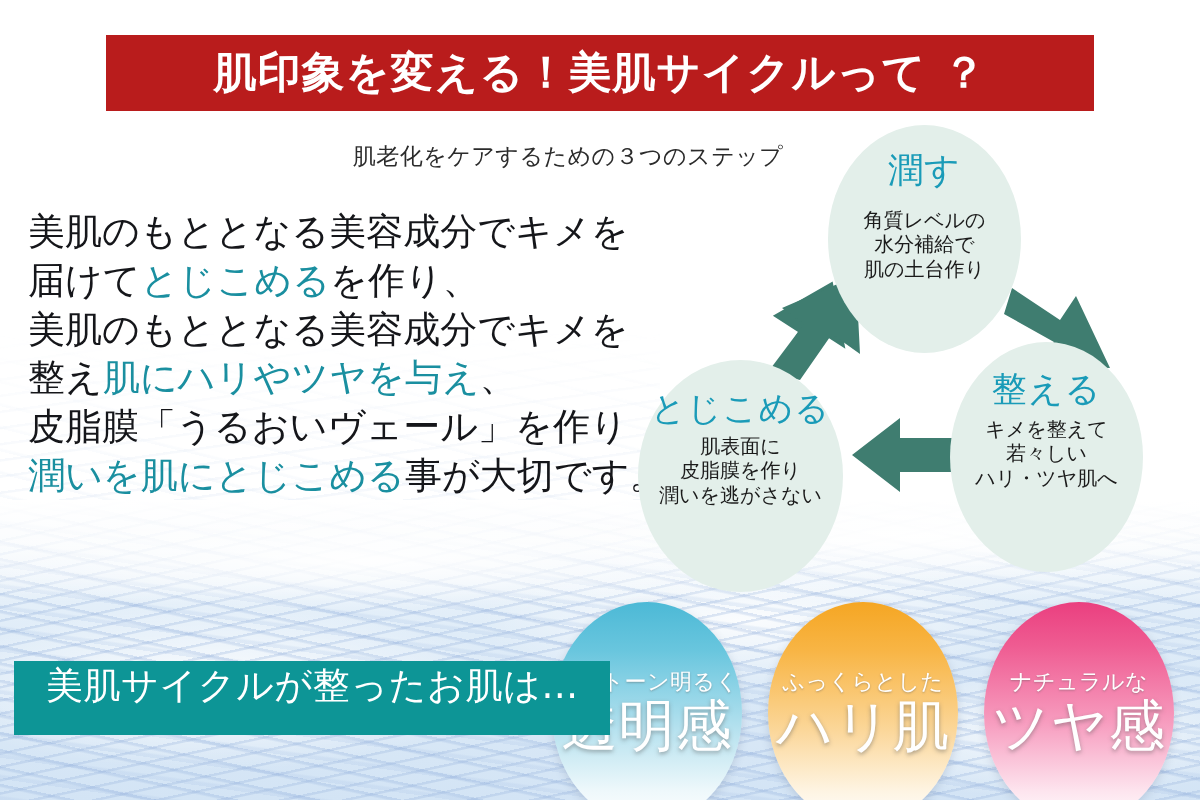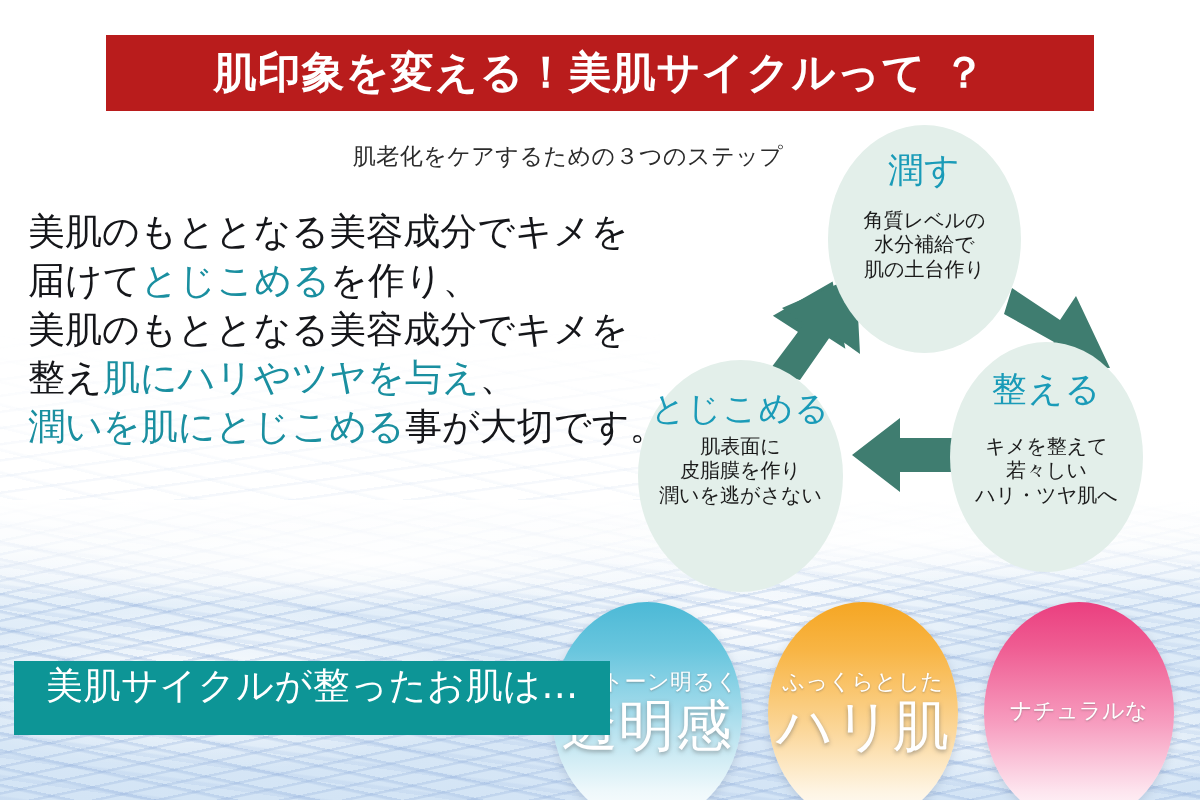--- a/index.html
+++ b/index.html
@@ -85,21 +85,21 @@
     color:#1b1b1b;line-height:1.22;
     font-family:"Liberation Serif","DejaVu Serif",serif;
   }
 
   #node-top{left:208px;top:15px;width:193px;height:200px;padding-top:28px;}
   #node-top .node-title{font-size:35px;}
   #node-top .node-desc{font-size:20px;margin-top:10px;}
 
   #node-right{left:330px;top:232px;width:193px;height:200px;padding-top:30px;}
   #node-right .node-title{font-size:35px;}
-  #node-right .node-desc{font-size:20px;margin-top:27px;}
+  #node-right .node-desc{font-size:20px;margin-top:10px;}
 
   #node-left{left:18px;top:250px;width:205px;height:200px;padding-top:32px;}
   #node-left .node-title{font-size:34px;}
   #node-left .node-desc{font-size:20px;margin-top:8px;}
 
   .arrow{position:absolute;}
 
   
   .banner{
     position:absolute;left:14px;top:661px;width:596px;height:74px;
@@ -144,20 +144,21 @@
     <div class="header-title">肌印象を変える！美肌サイクルって ？</div>
   </div>
 
   <div class="subtitle">肌老化をケアするための３つのステップ</div>
 
   <div class="body-copy" id="body-copy">
       <span class="ln"><span>美肌のもととなる美容成分でキメを</span></span>
       <span class="ln"><span>届けて</span><span class="hl" style="color: rgb(26, 143, 160);">とじこめる</span><span>を作り、</span></span>
       <span class="ln"><span>美肌のもととなる美容成分でキメを</span></span>
       <span class="ln"><span>整え</span><span class="hl" style="color: rgb(26, 143, 160);">肌にハリやツヤを与え</span><span>、</span></span>
+      <span class="ln"><span>皮脂膜「うるおいヴェール」を作り</span></span>
       <span class="ln"><span class="hl" style="color: rgb(26, 143, 160);">潤いを肌にとじこめる</span><span>事が大切です。</span></span>
     </div>
 
   <div class="cycle">
 
     <svg class="arrow" style="left:140px;top:150px;" width="135" height="120" viewBox="0 0 135 120">
       <polygon points="10,108 38,70 14,52 76,22 84,90 60,72 32,118" fill="#3f7d70" transform="rotate(-4 67 70)"></polygon>
       <polygon points="8,112 44,64 22,48 96,16 100,94 72,74 40,120" fill="#3f7d70"></polygon>
     </svg>
 
@@ -194,19 +195,20 @@
   <div class="badge" id="badge-1">
     <div class="badge-small">ワントーン明るく</div>
     <div class="badge-big">透明感</div>
   </div>
   <div class="badge" id="badge-2">
     <div class="badge-small">ふっくらとした</div>
     <div class="badge-big">ハリ肌</div>
   </div>
   <div class="badge" id="badge-3">
     <div class="badge-small">ナチュラルな</div>
+    <div class="badge-big">ツヤ感</div>
   </div>
 
   <div class="banner">
     <div class="banner-text">美肌サイクルが整ったお肌は…</div>
   </div>
 
 </div>
 
 </body></html>

